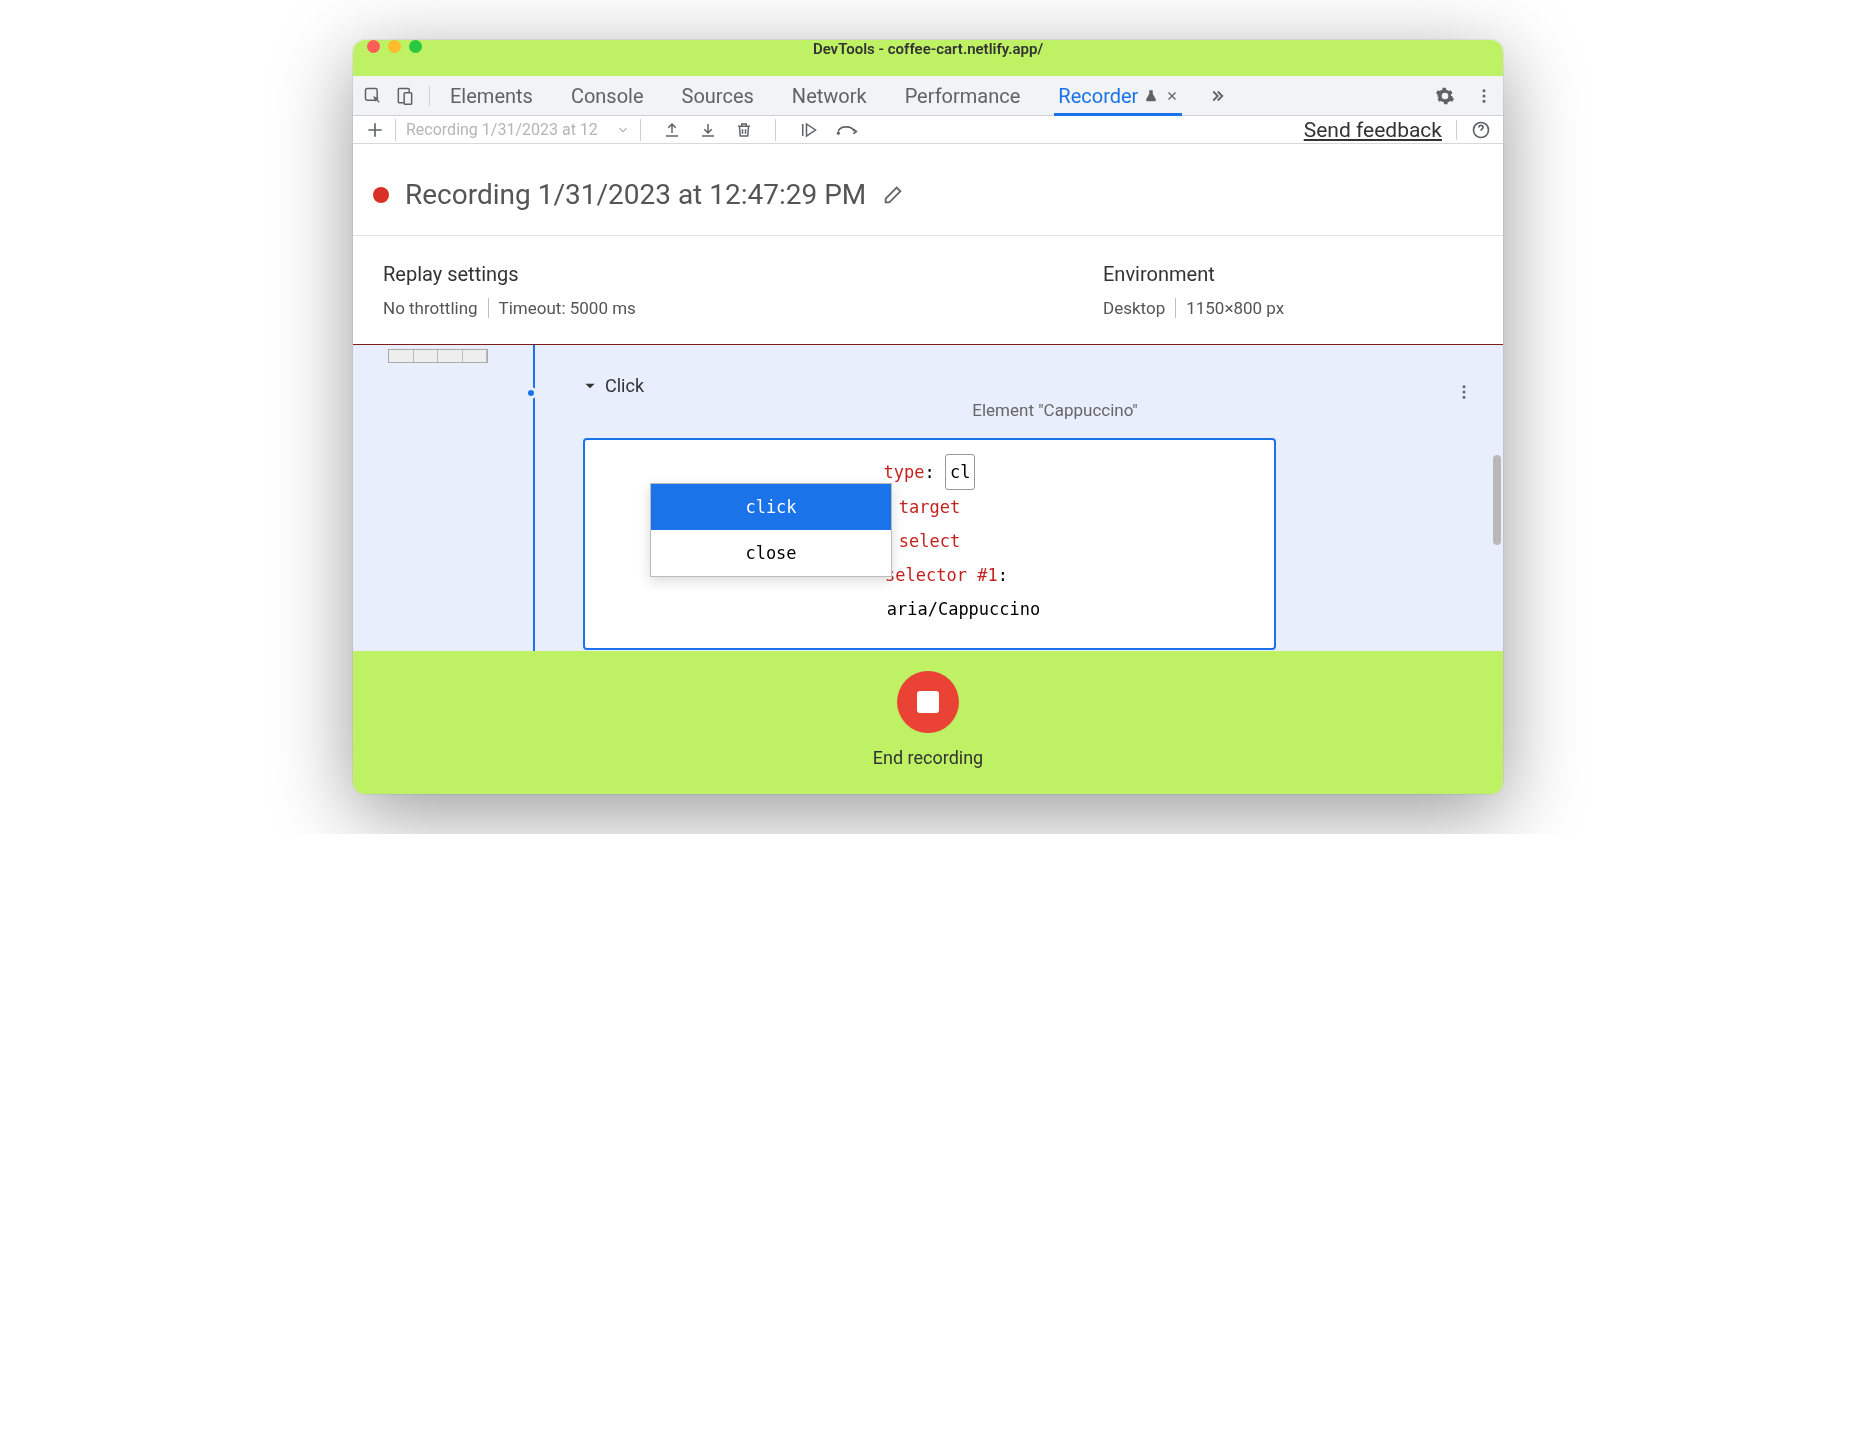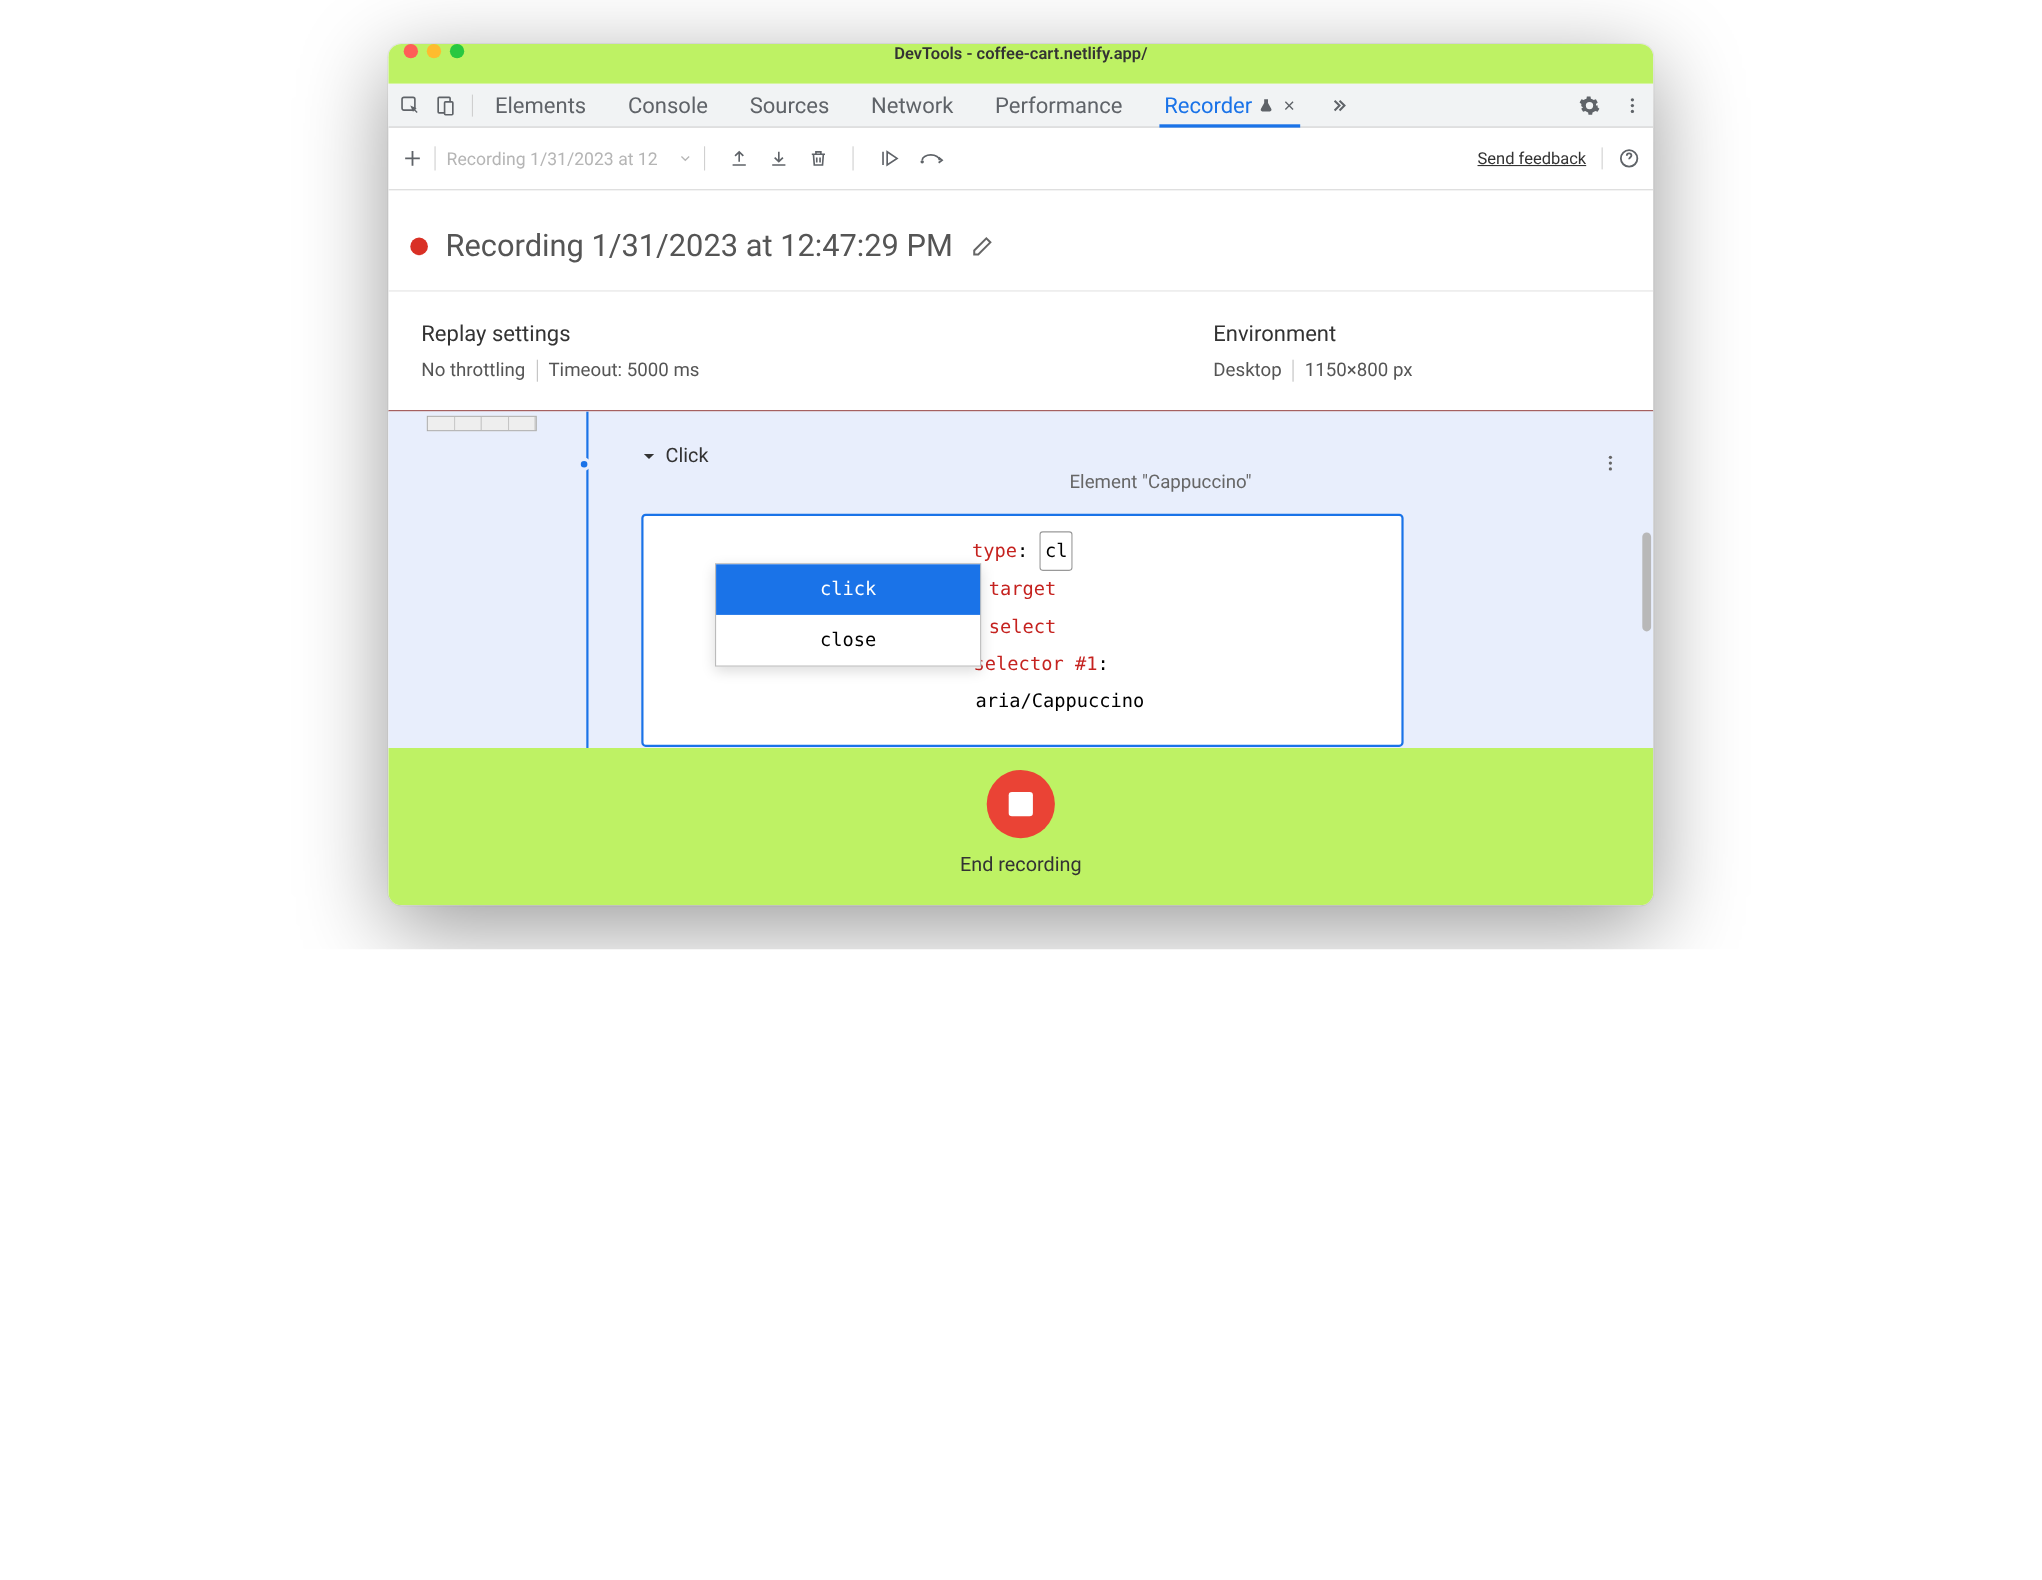--- a/index.html
+++ b/index.html
@@ -102,21 +102,21 @@
   gap: 8px;
 }
 .tabs-spacer { flex: 1; }
 .tabs-right {
   display: flex;
   align-items: center;
   gap: 20px;
 }
 
 .toolbar {
-  height: 57px;
+  height: 28px;
   border-bottom: 1px solid #d8d8d8;
   display: flex;
   align-items: center;
   padding: 0 12px;
 }
 .toolbar .plus {
   color: #5f6368;
   cursor: pointer;
 }
 .toolbar .sep {
@@ -137,21 +137,21 @@
   display: flex;
   align-items: center;
   gap: 18px;
   margin-left: 12px;
   color: #5f6368;
 }
 .toolbar-spacer { flex: 1; }
 .feedback-link {
   color: #333;
   text-decoration: underline;
-  font-size: 15px;
+  font-size: 21px;
   cursor: pointer;
 }
 .help-icon {
   margin-left: 14px;
   padding-left: 14px;
   border-left: 1px solid #d0d0d0;
 }
 
 .title-row {
   padding: 34px 20px 24px 20px;

